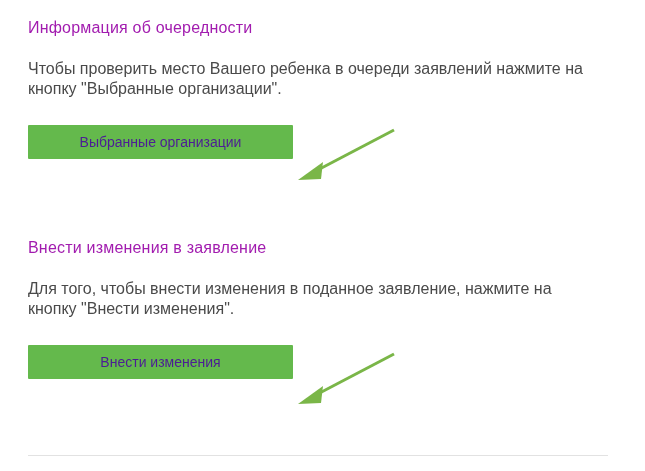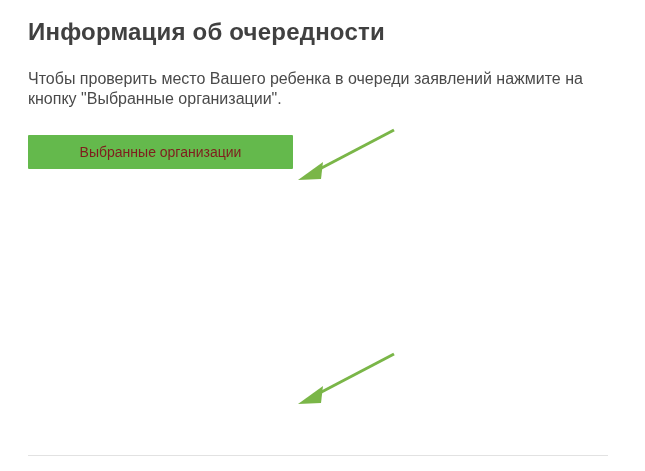--- a/index.html
+++ b/index.html
@@ -23,42 +23,42 @@
   }
   .section {
     position: absolute;
     left: 28px;
     width: 580px;
   }
   .section-1 { top: 18px; }
   .section-2 { top: 238px; }
 
   .heading {
-    font-size: 24px;
-    font-weight: bold;
-    color: #404040;
+    font-size: 16px;
+    font-weight: normal;
+    color: #a21caf;
     letter-spacing: 0.2px;
     margin: 0 0 22px 0;
     line-height: 1.2;
   }
   .paragraph {
     font-size: 16px;
     line-height: 20px;
     color: #4a4a4a;
     margin: 0 0 26px 0;
     max-width: 575px;
   }
   .btn {
     display: block;
     width: 265px;
     height: 34px;
     line-height: 34px;
     text-align: center;
     background: #64b94c;
-    color: #7f1d1d;
+    color: #4c1d95;
     font-size: 14px;
     border: none;
     border-radius: 1px;
     cursor: pointer;
     padding: 0;
     font-family: "Liberation Sans", sans-serif;
   }
   .arrow {
     position: absolute;
     pointer-events: none;
@@ -85,20 +85,25 @@
     <button class="btn">Выбранные организации</button>
   </div>
 
   <span class="arrow arrow-1">
     <svg width="110" height="60" viewBox="0 0 110 60" xmlns="http://www.w3.org/2000/svg">
       <line x1="104" y1="4" x2="22" y2="47" stroke="#7ab648" stroke-width="3"></line>
       <polygon points="8,54 33,36 31,53" fill="#7ab648"></polygon>
     </svg>
   </span>
 
+  <div class="section section-2">
+    <h2 class="heading">Внести изменения в заявление</h2>
+    <p class="paragraph">Для того, чтобы внести изменения в поданное заявление, нажмите на кнопку "Внести изменения".</p>
+    <button class="btn">Внести изменения</button>
+  </div>
 
   <span class="arrow arrow-2">
     <svg width="110" height="60" viewBox="0 0 110 60" xmlns="http://www.w3.org/2000/svg">
       <line x1="104" y1="4" x2="22" y2="47" stroke="#7ab648" stroke-width="3"></line>
       <polygon points="8,54 33,36 31,53" fill="#7ab648"></polygon>
     </svg>
   </span>
 
   <div class="bottom-rule"></div>
 

